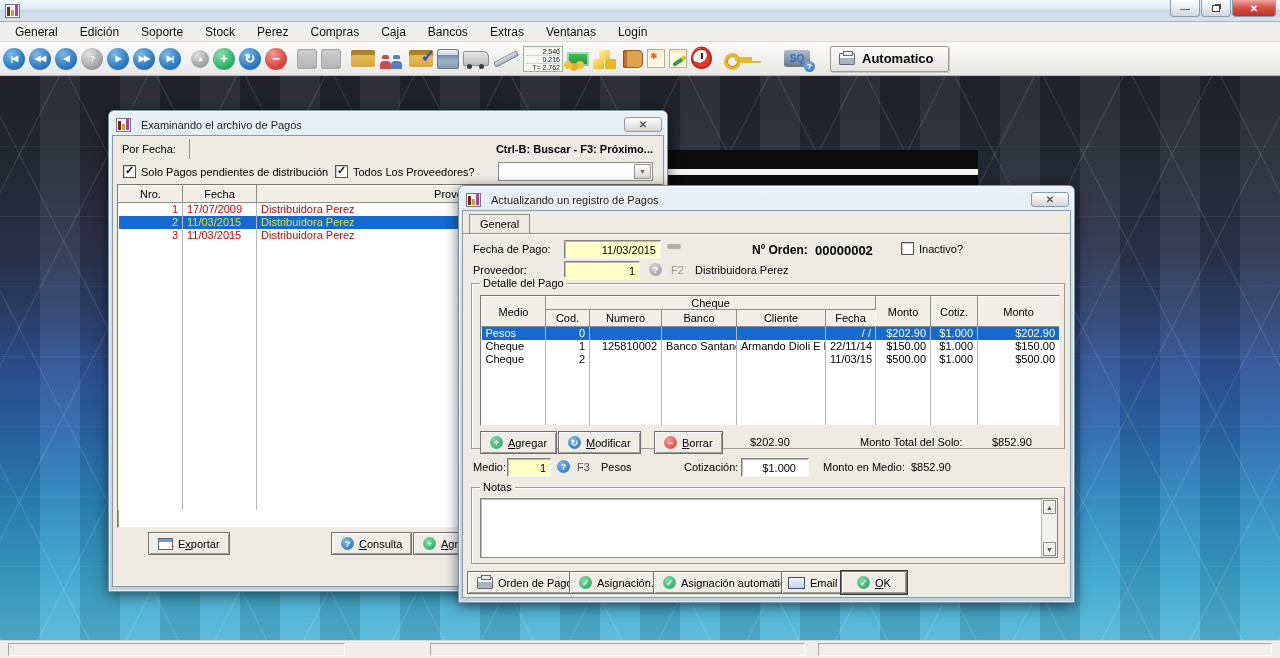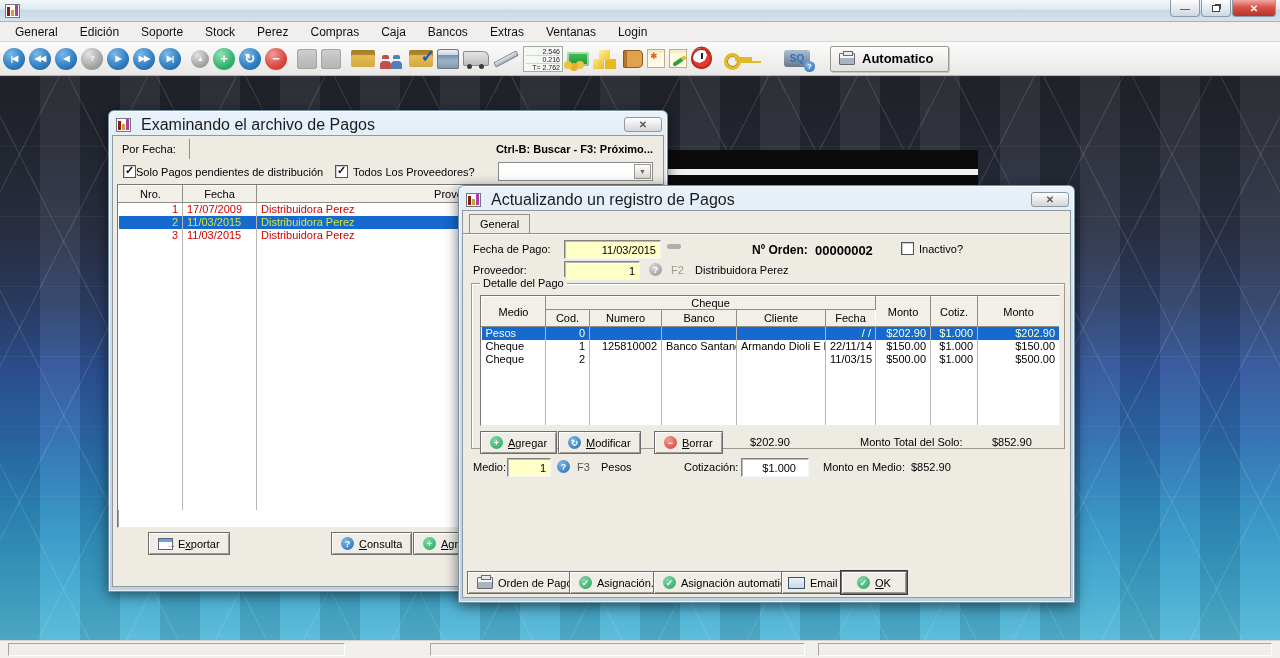--- a/index.html
+++ b/index.html
@@ -87,21 +87,21 @@
       linear-gradient(180deg,#23242c 0%,#262a36 14%,#2c3248 28%,#2e4068 40%,#30549b 52%,#2d6cb0 64%,#2e8ac0 76%,#3ba4cd 88%,#55b9d8 100%);
   }
   .wlogo { position:absolute; left:655px; top:74px; width:323px; height:35px; background:#0b0b0b; z-index:1; }
   .wlogo::after { content:""; position:absolute; left:0; top:19px; width:100%; height:6px; background:#f2f2f2; }
 
   
   .win { position:absolute; border:1px solid #76909f; border-radius:6px 6px 0 0; padding:3px;
     background:linear-gradient(180deg,#e9f2fa 0%,#cfdeeb 30%,#bfd2e2 100%);
     box-shadow:0 3px 14px rgba(0,0,0,.55), inset 0 0 0 1px rgba(255,255,255,.65); }
   .win-title { height:21px; display:flex; align-items:center; padding:0 2px 0 4px; }
-  .win-title .t { font-size:16px; color:#1c1c1c; margin-left:5px; }
+  .win-title .t { font-size:11px; color:#1c1c1c; margin-left:5px; }
   .dlg-close { margin-left:auto; width:38px; height:15px; border:1px solid #8d9aa5; border-radius:3px;
     background:linear-gradient(180deg,#fefefe,#d6d6d6); color:#555; font-size:10px; font-weight:bold;
     display:flex; align-items:center; justify-content:center; }
   .win-body { position:relative; background:#eeebe3; border:1px solid #8e99a2; }
 
   
   .btn { display:inline-flex; align-items:center; justify-content:center; gap:5px; height:23px; padding:0 9px;
     background:#efede5; border:1px solid #6e6e6e; font-size:11px; color:#000;
     box-shadow:inset 1px 1px 0 #ffffff, inset -1px -1px 0 #9d9b94; white-space:nowrap; }
   .btn .u { text-decoration:underline; }
@@ -240,21 +240,21 @@
           </span>
         <span class="t">Examinando el archivo de Pagos</span>
         <div class="dlg-close">✕</div>
       </div>
       <div class="win-body" style="height:452px;">
 
         <span class="lbl abs" style="left:9px; top:7px;">Por Fecha:</span>
         <div class="abs" style="left:76px; top:3px; width:1px; height:20px; background:#8f8d86;"></div>
         <b class="lbl abs" style="right:10px; top:7px; font-size:11px;">Ctrl-B: Buscar - F3: Próximo...</b>
 
-        <div class="flexr abs" style="left:10px; top:29px; ">
+        <div class="flexr abs" style="left:10px; top:29px; gap:5px;">
           <span class="chk checked"></span>
           <span class="lbl">Solo Pagos pendientes de distribución</span>
         </div>
         <div class="flexr abs" style="left:222px; top:29px; gap:5px;">
           <span class="chk checked"></span>
           <span class="lbl">Todos Los Proveedores?</span>
         </div>
         <div class="abs flexr" style="left:385px; top:26px; width:155px; height:19px; border:1px solid #8a8a8a; background:#fff;">
           <div style="margin-left:auto; width:17px; height:15px; margin-right:1px; border:1px solid #9a9890; background:linear-gradient(180deg,#fdfdfd,#dcdad5); display:flex; align-items:center; justify-content:center; font-size:7px; color:#666;">▼</div>
         </div>
@@ -439,20 +439,29 @@
         <span class="lbl abs" style="left:10px; top:250px;">Medio:</span>
         <input class="inp yellow right abs" style="left: 44px; top: 247px; width: 44px;" readonly="" value="1">
         <span class="bic blue abs" style="left:94px; top:249px;">?</span>
         <span class="lbl abs" style="left:114px; top:250px; color:#555;">F3</span>
         <span class="lbl abs" style="left:138px; top:250px;">Pesos</span>
         <span class="lbl abs" style="left:221px; top:250px;">Cotización:</span>
         <input class="inp right abs" style="left: 278px; top: 247px; width: 68px; padding-right: 12px;" readonly="" value="$1.000">
         <span class="lbl abs" style="left:360px; top:250px;">Monto en Medio:</span>
         <span class="lbl abs" style="left:448px; top:250px;">$852.90</span>
 
+        <div class="groupbox" style="left:8px; top:276px; width:594px; height:77px;">
+          <span class="legend">Notas</span>
+          <div class="abs" style="left:8px; top:10px; width:578px; height:60px; background:#fff; border:1px solid #828282; box-shadow:inset 1px 1px 0 #b9b9b9;">
+            <div class="scroll">
+              <div class="sbtn up">▲</div>
+              <div class="sbtn down">▼</div>
+            </div>
+          </div>
+        </div>
 
         <div class="btn abs" style="left:4px; top:360px;">
           <span class="ico-printer"></span>
           <span>Orden de Pago</span>
         </div>
         <div class="btn abs" style="left:106px; top:360px;">
           <span class="bic green">✓</span>
           <span>Asignación...</span>
         </div>
         <div class="btn abs" style="left:190px; top:360px;">

